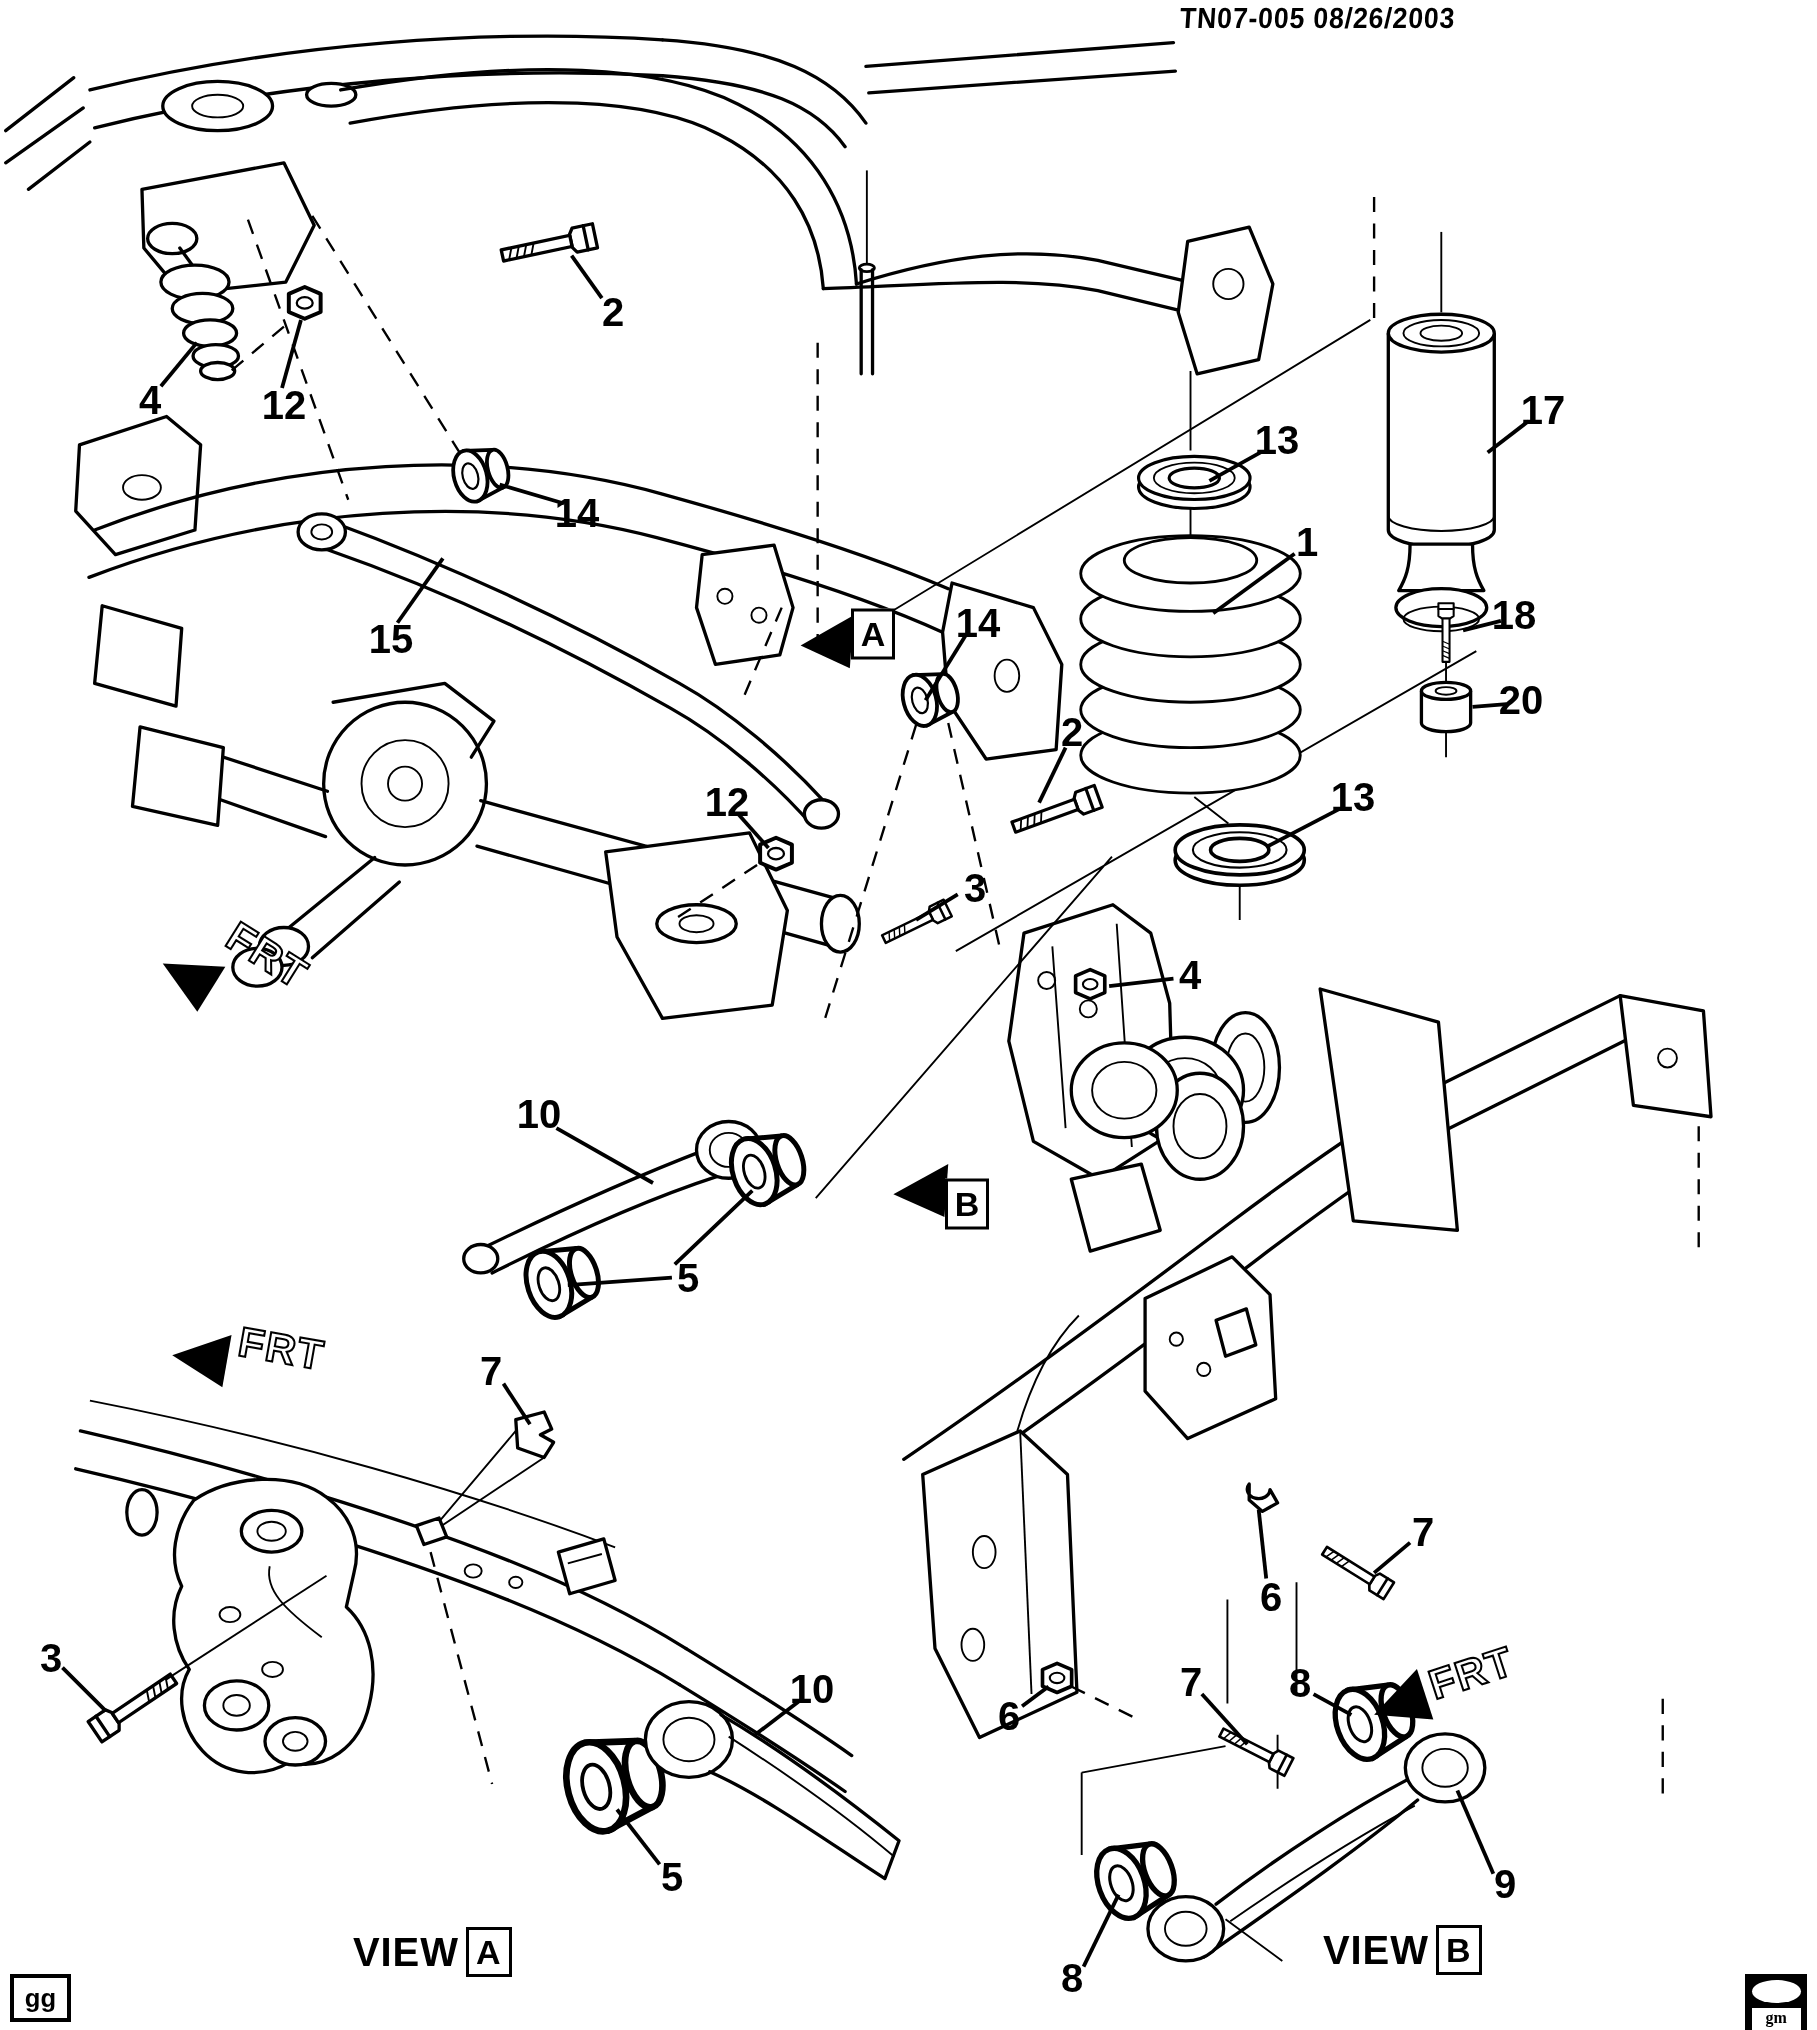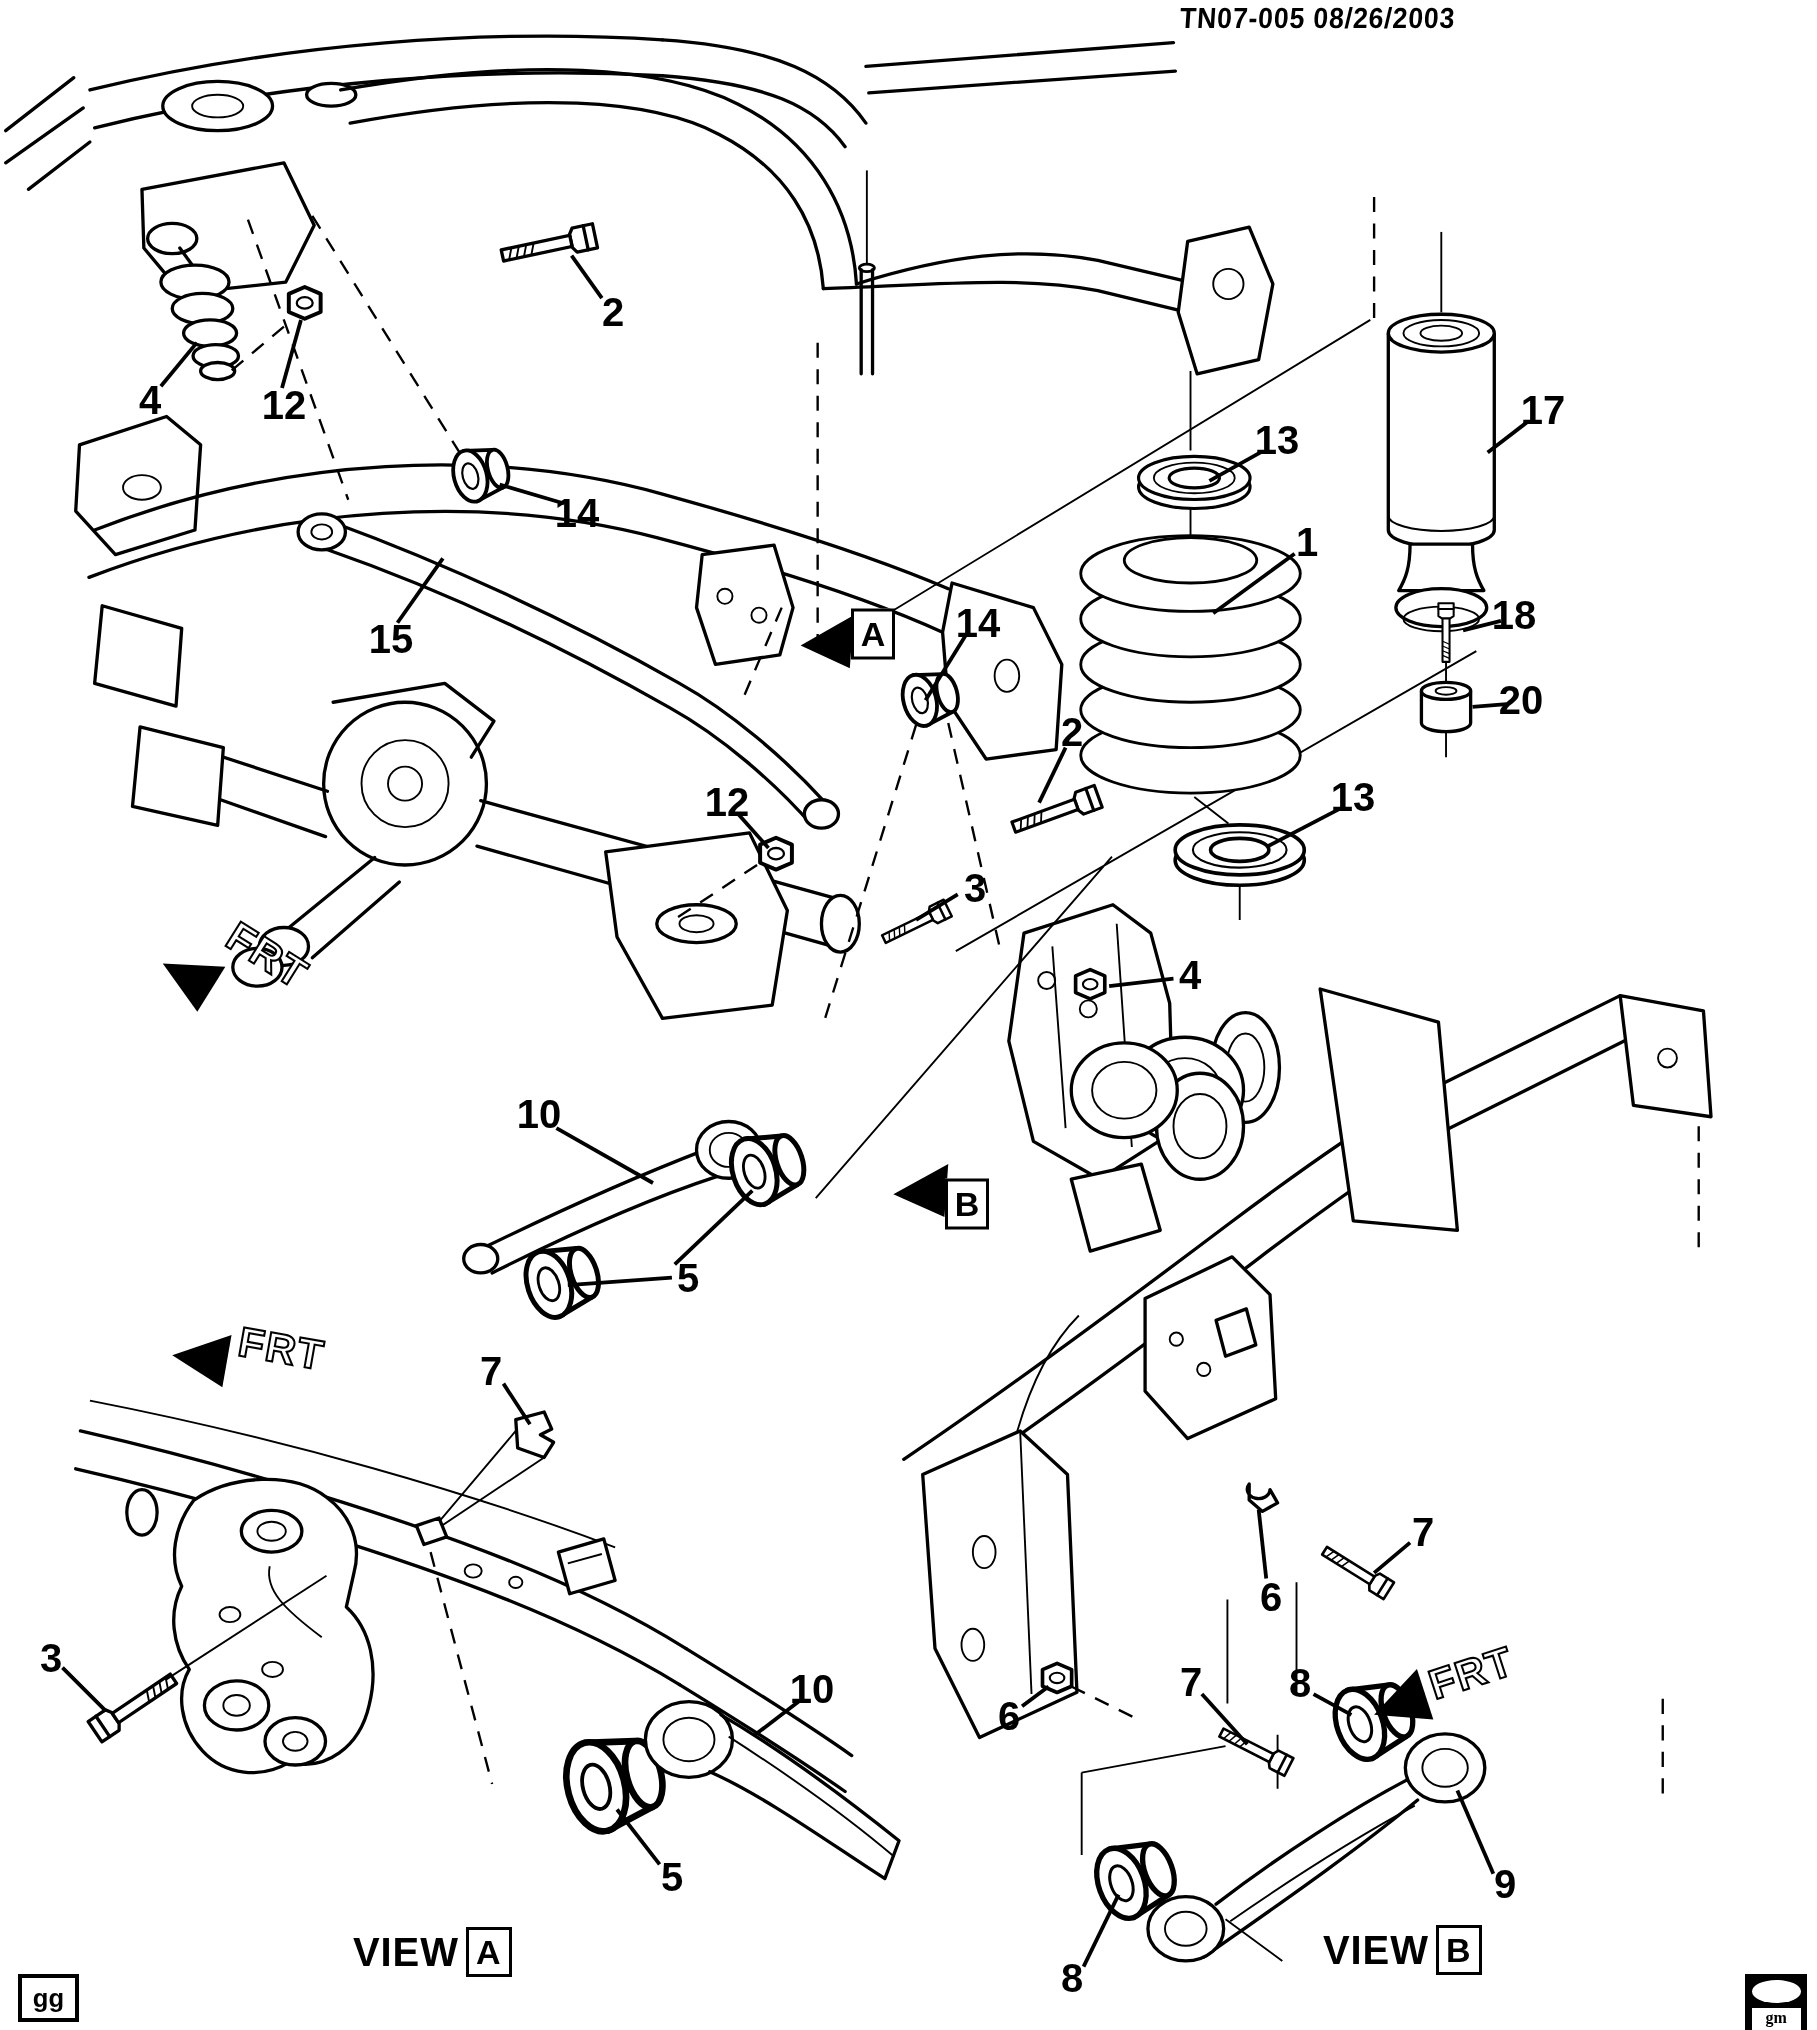--- a/index.html
+++ b/index.html
@@ -16,21 +16,21 @@
   .frt-text{font:700 44px "Liberation Sans",sans-serif;fill:#fff;stroke:#000;stroke-width:2.2px;letter-spacing:2px;}
   .callout{position:absolute;transform:translate(-50%,-50%);font:700 40px "Liberation Sans",sans-serif;line-height:1;}
   .title{position:absolute;left:1181px;top:1.9px;font:700 29px "Liberation Sans",sans-serif;
          transform:scaleX(.92) skewX(-4deg);transform-origin:left top;letter-spacing:0.9px;white-space:nowrap;}
   .viewlabel{position:absolute;display:flex;align-items:center;gap:7px;
              font:700 40px "Liberation Sans",sans-serif;letter-spacing:0.9px;}
   .letterbox{display:inline-flex;align-items:center;justify-content:center;border:3.8px solid #000;
              width:40px;height:44px;font:700 34px "Liberation Sans",sans-serif;background:#fff;}
   .marker{position:absolute;transform:translate(-50%,-50%);display:flex;align-items:center;justify-content:center;
           border:3.8px solid #000;width:38px;height:45px;font:700 34px "Liberation Sans",sans-serif;background:#fff;}
-  .ggbox{position:absolute;left:18px;top:1974px;width:53px;height:40px;border:4.7px solid #000;background:#fff;
+  .ggbox{position:absolute;left:10px;top:1974px;width:53px;height:40px;border:4.7px solid #000;background:#fff;
          display:flex;align-items:center;justify-content:center;font:700 25.6px "Liberation Sans",sans-serif;}
   .logo{position:absolute;left:1745px;top:1974px;width:62px;height:76px;background:#000;}
   .logo .oval{position:absolute;left:6.6px;top:5.7px;width:49px;height:23px;background:#fff;border-radius:50%;}
   .logo .txt{position:absolute;left:6.6px;top:34px;width:49px;height:36px;background:#fff;
              font:700 16px/17px "Liberation Serif",serif;text-align:center;padding-top:0.9px;box-sizing:border-box;}
 </style>
 </head>
 <body>
 
 <div class="page">

